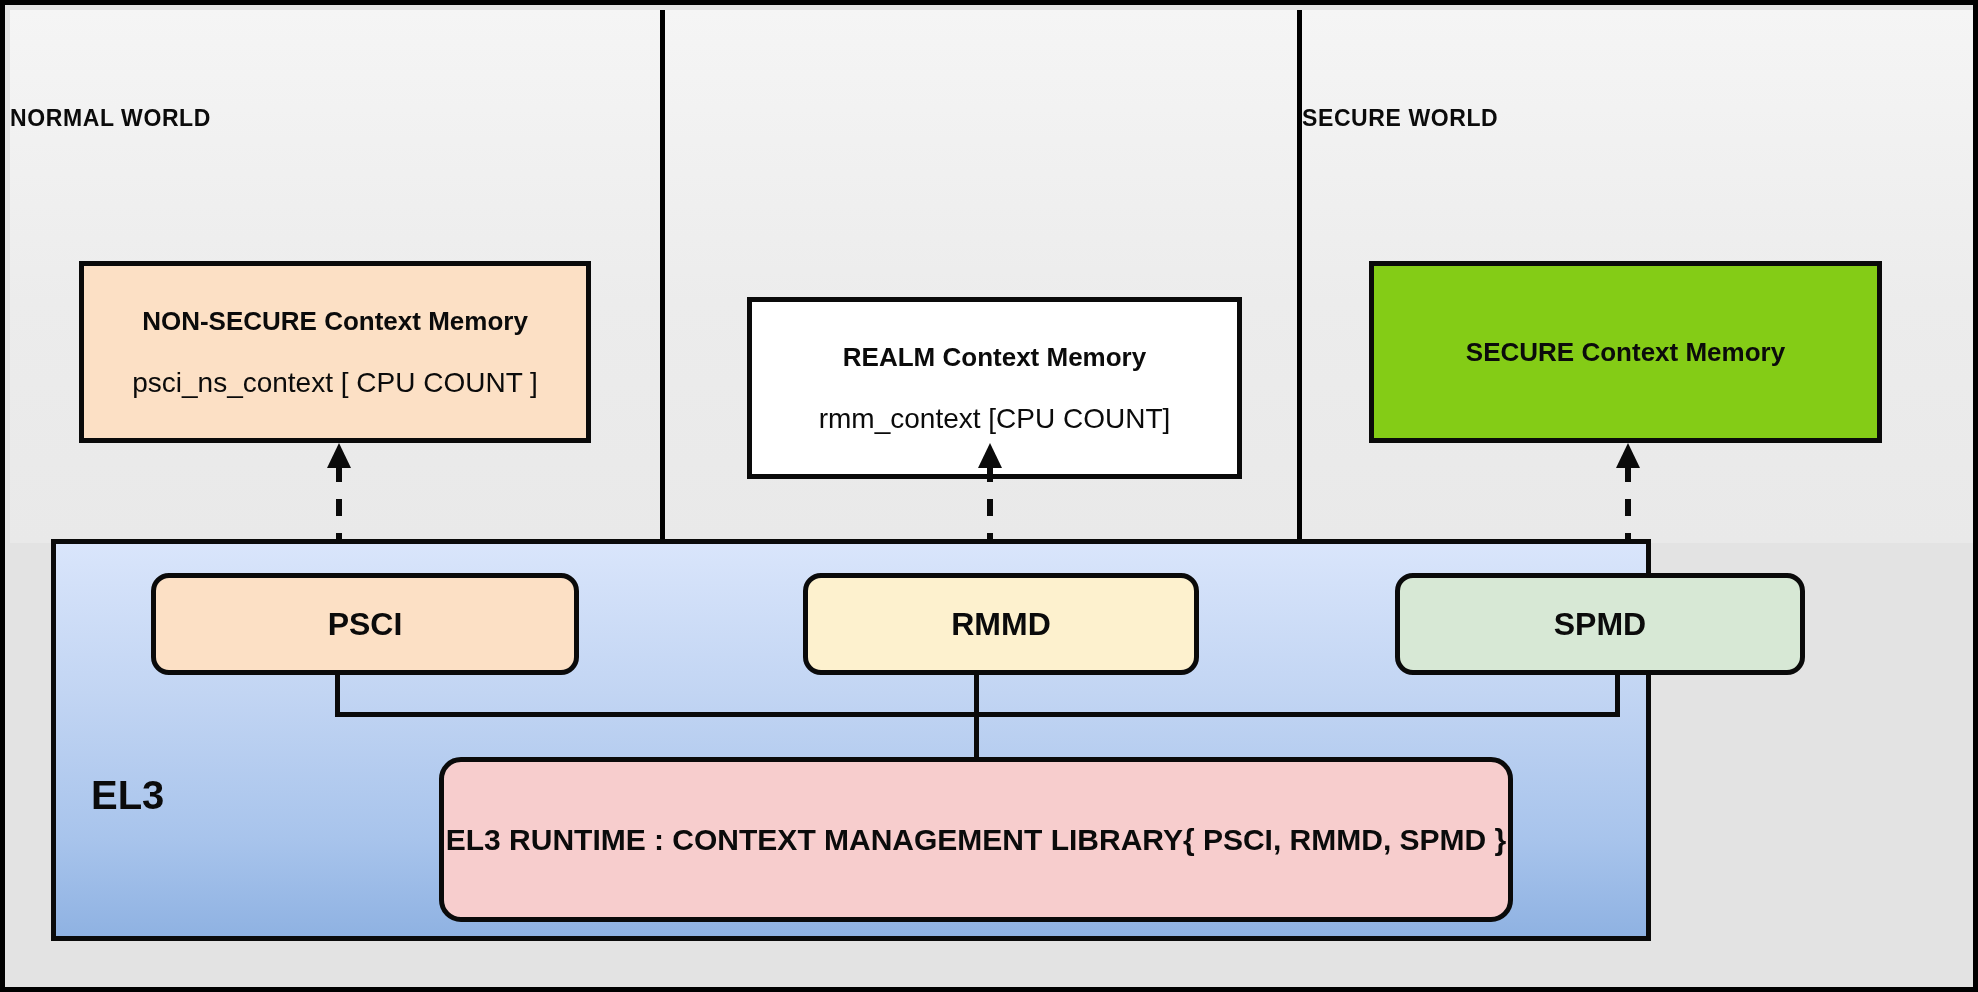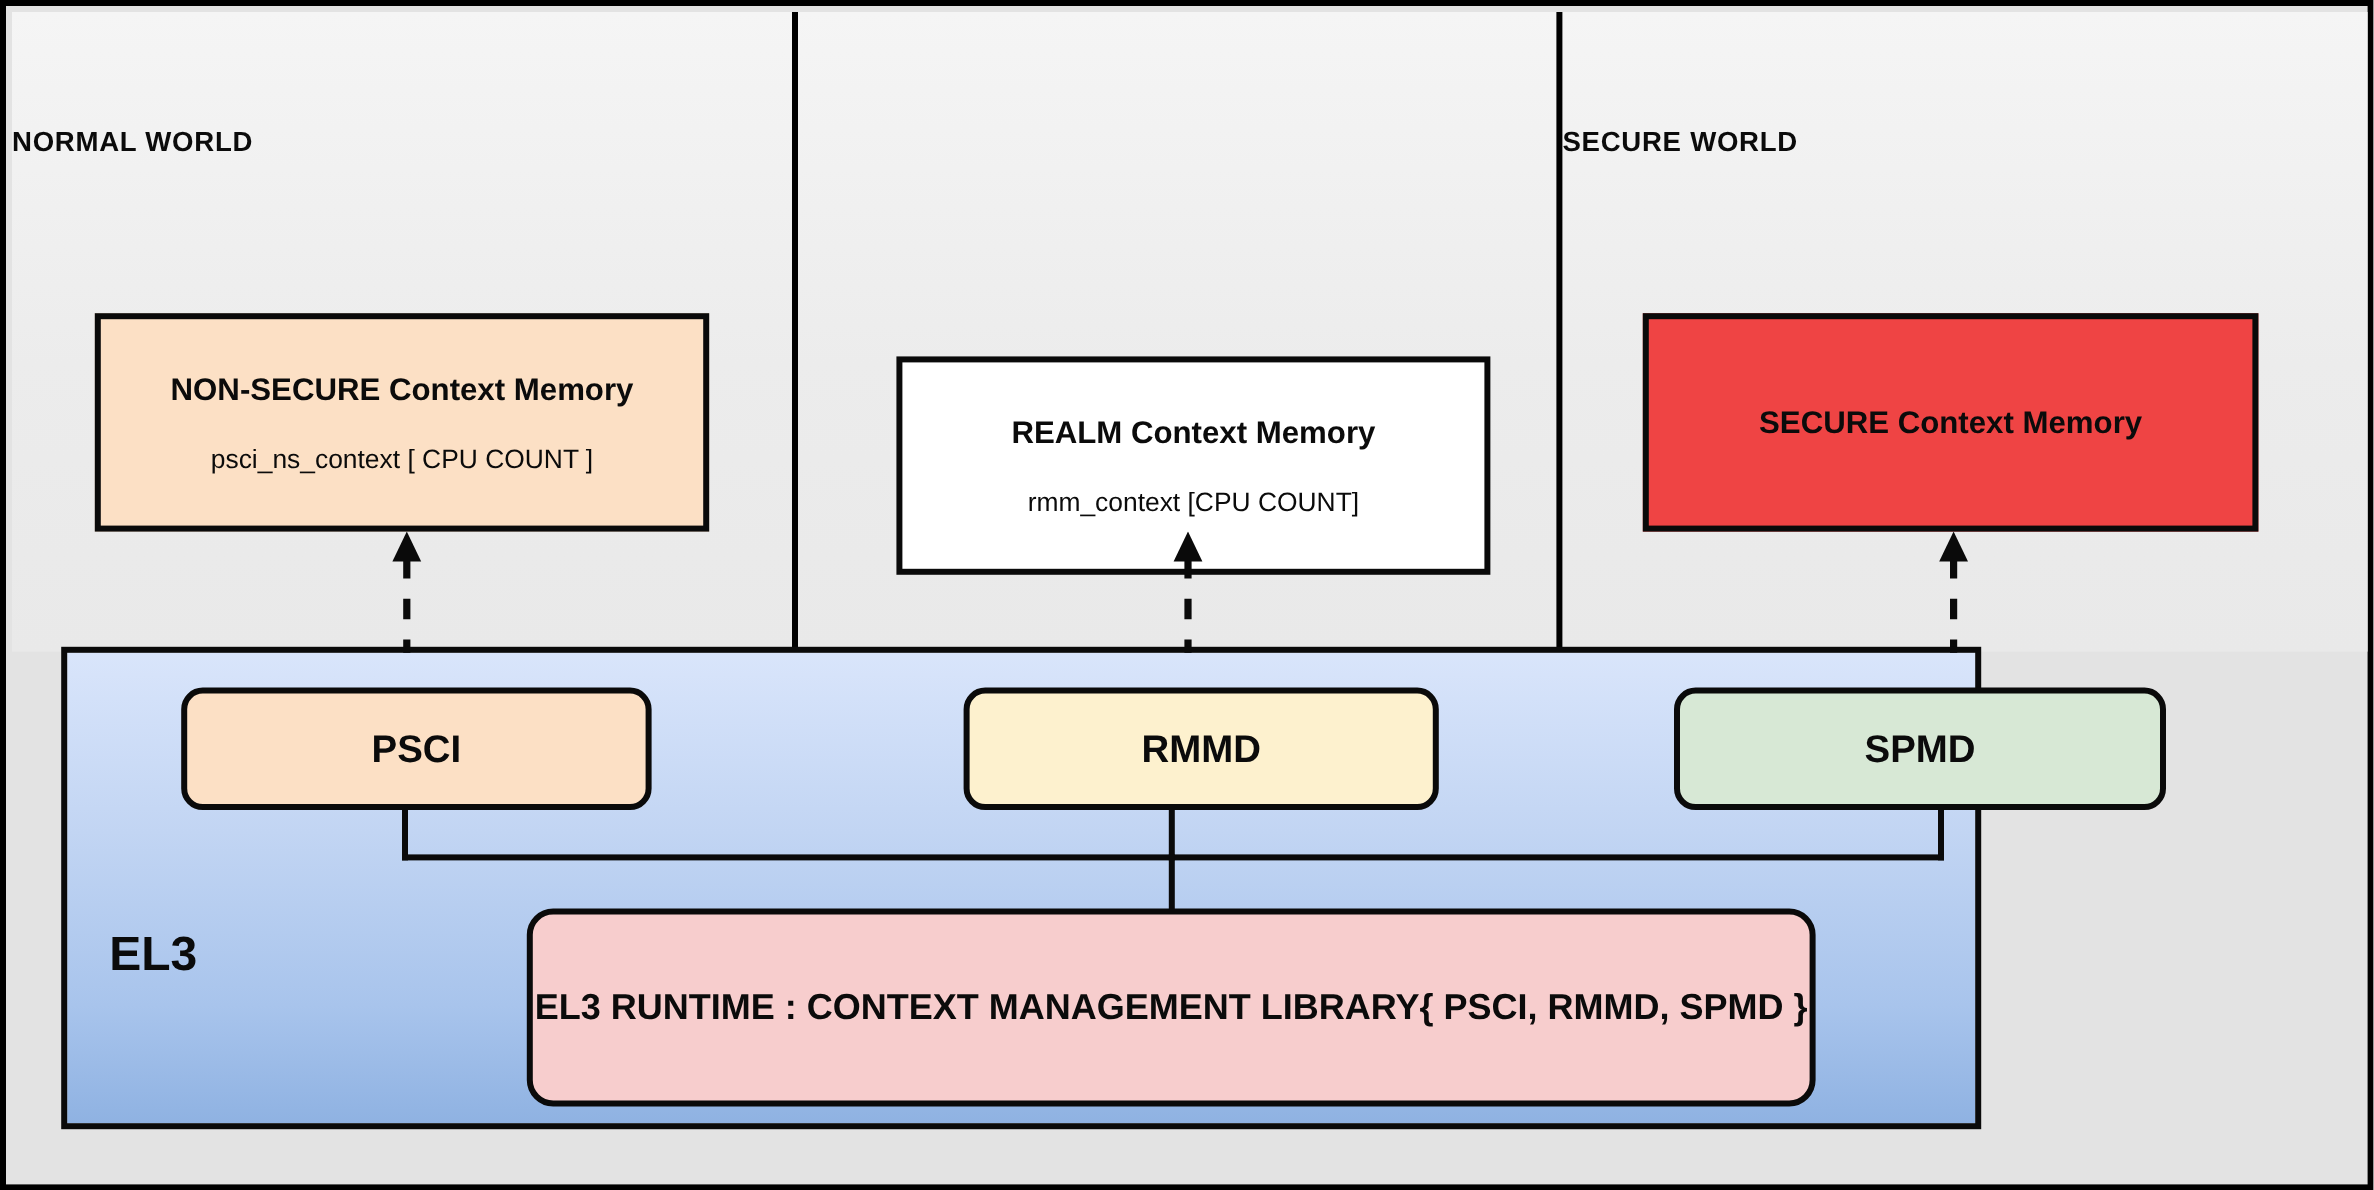--- a/index.html
+++ b/index.html
@@ -68,38 +68,38 @@
     text-align: left;
   }
   .ctx-box .ctx-title {
     font-size: 26px;
     font-weight: bold;
     color: #0b0b0b;
     white-space: nowrap;
   }
   .ctx-box .ctx-sub {
     margin-top: 30px;
-    font-size: 22px;
+    font-size: 28px;
     font-weight: normal;
     color: #0b0b0b;
     white-space: nowrap;
   }
 
   #ctx-ns {
     left: 74px;  top: 256px;  width: 512px; height: 182px;
     background: #fce0c5;
   }
   #ctx-realm {
     left: 742px; top: 256px; width: 495px; height: 182px;
     background: #ffffff;
     margin-top: 36px;
   }
   #ctx-secure {
     left: 1364px; top: 256px; width: 513px; height: 182px;
-    background: #ef4444;
+    background: #84cc16;
   }
 
   
   .arrow-link {
     position: absolute;
     width: 26px;
   }
   .arrow-link svg { display: block; }
   #arrow-ns     { left: 321px;  top: 438px; height: 130px; }
   #arrow-realm  { left: 972px;  top: 438px; height: 130px; }
@@ -133,21 +133,21 @@
     border: 5px solid #0a0a0a;
     border-radius: 18px;
     display: flex;
     align-items: center;
     justify-content: center;
     font-size: 32px;
     font-weight: bold;
     color: #0b0b0b;
   }
   #pill-psci {
-    left: 146px; top: 568px; width: 392px; height: 102px;
+    left: 146px; top: 568px; width: 428px; height: 102px;
     background: #fce0c5;
   }
   #pill-rmmd {
     left: 798px; top: 568px; width: 396px; height: 102px;
     background: #fdf1ce;
   }
   #pill-spmd {
     left: 1390px; top: 568px; width: 410px; height: 102px;
     background: #d7e8d5;
   }

